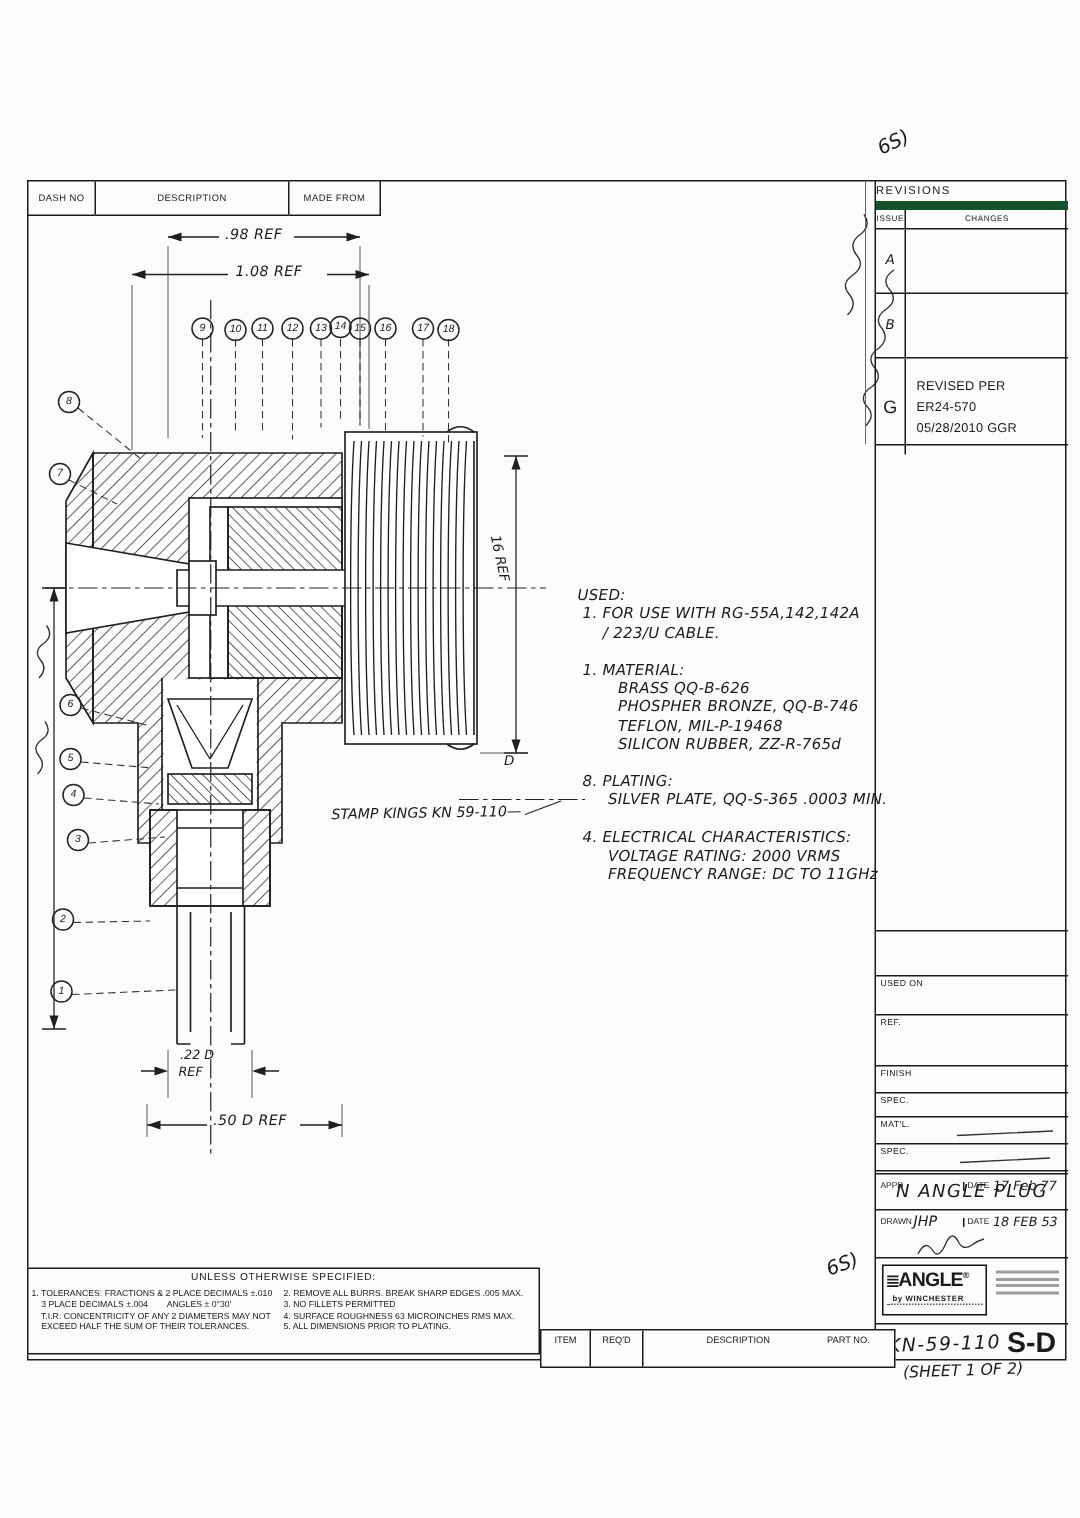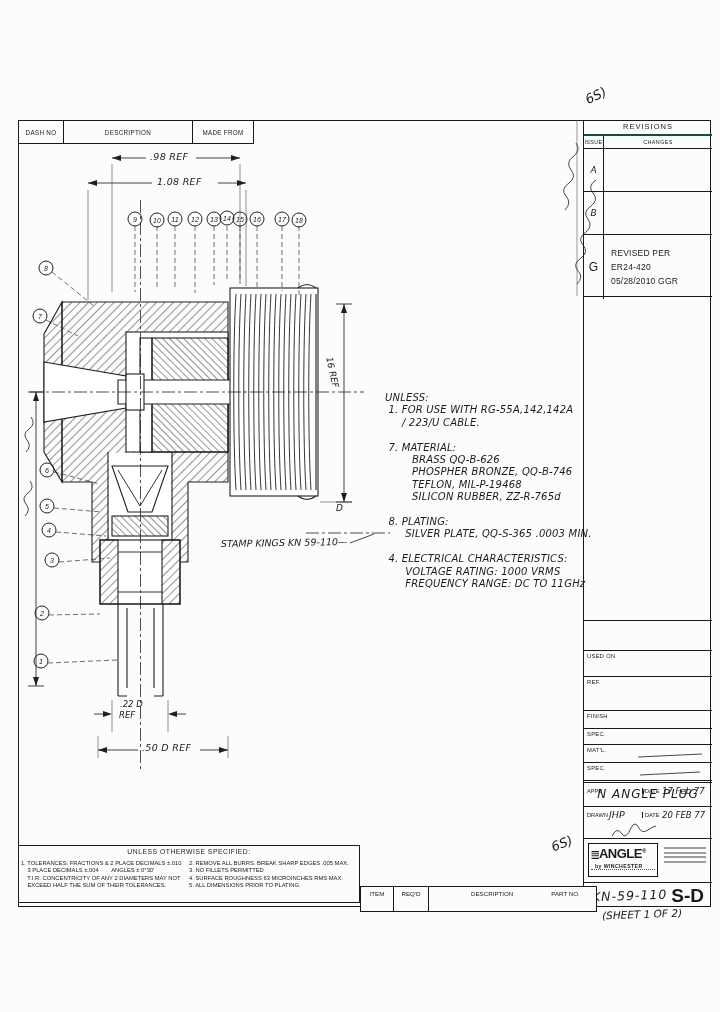--- a/index.html
+++ b/index.html
@@ -12,21 +12,21 @@
         border:1.6px solid #1a1a1a;z-index:0;}
   
   .dash-table{left:18px;top:120px;width:234px;height:22px;border:1.4px solid #1a1a1a;
         display:flex;background:#fcfcfc;}
   .dash-table .cell{border-right:1.2px solid #1a1a1a;display:flex;align-items:center;
         justify-content:center;font-size:6.3px;letter-spacing:.3px;}
   .dash-table .cell:last-child{border-right:none;}
   
   #rightcol{left:583px;top:120px;width:128px;height:788px;border-left:1.3px solid #1a1a1a;z-index:3;}
   #rightcol .row{position:absolute;left:0;width:128px;border-top:1.1px solid #1a1a1a;box-sizing:border-box;}
-  .rev-title{height:14px;border-bottom:2px solid #14532d;text-align:center;font-size:7.5px;
+  .rev-title{height:14px;border-bottom:6px solid #14532d;font-size:7.5px;
         letter-spacing:1px;line-height:14px;}
   .rev-sub{display:flex;height:12px;border-bottom:1px solid #1a1a1a;}
   .rev-sub div{font-size:5.4px;text-align:center;line-height:12px;letter-spacing:.4px;}
   .rev-issue-h{width:19px;border-right:1px solid #1a1a1a;}
   .rev-ch-h{flex:1;}
   .rev-row{display:flex;border-bottom:1px solid #1a1a1a;}
   .rev-issue{width:19px;border-right:1px solid #1a1a1a;display:flex;align-items:center;
         justify-content:center;font-size:9px;}
   .rev-lines{flex:1;display:flex;flex-direction:column;justify-content:center;
         padding-left:7px;font-size:8px;line-height:13px;letter-spacing:.2px;}
@@ -214,35 +214,35 @@
   <div class="abs hw" style="left:119px;top:710px;font-size:8.5px">REF</div>
   <div class="abs hw dim" style="left:142px;top:742px">.50 D REF</div>
   <div class="abs hw" style="left:334px;top:356px;font-size:9px;transform:rotate(78deg);transform-origin:left top">16 REF</div>
   <div class="abs hw" style="left:336px;top:503px;font-size:9px">D</div>
   <div class="abs hw" style="left:221px;top:537px;font-size:9.5px;transform:rotate(-1deg)">STAMP KINGS KN 59-110—</div>
 
   <div class="abs hw" style="left:585px;top:88px;font-size:13px;transform:rotate(-26deg)">6S)</div>
   <div class="abs hw" style="left:551px;top:836px;font-size:13px;transform:rotate(-20deg)">6S)</div>
 
   <div class="abs hw" style="left:385px;top:392px;width:230px">
-      <div class="note-line">UNLESS:</div>
+      <div class="note-line">USED:</div>
       <div class="note-line"> 1. FOR USE WITH RG-55A,142,142A</div>
       <div class="note-line">     / 223/U CABLE.</div>
       <div class="note-line"></div>
-      <div class="note-line"> 7. MATERIAL:</div>
+      <div class="note-line"> 1. MATERIAL:</div>
       <div class="note-line">        BRASS QQ-B-626</div>
       <div class="note-line">        PHOSPHER BRONZE, QQ-B-746</div>
       <div class="note-line">        TEFLON, MIL-P-19468</div>
       <div class="note-line">        SILICON RUBBER, ZZ-R-765d</div>
       <div class="note-line"></div>
       <div class="note-line"> 8. PLATING:</div>
       <div class="note-line">      SILVER PLATE, QQ-S-365 .0003 MIN.</div>
       <div class="note-line"></div>
       <div class="note-line"> 4. ELECTRICAL CHARACTERISTICS:</div>
-      <div class="note-line">      VOLTAGE RATING: 1000 VRMS</div>
+      <div class="note-line">      VOLTAGE RATING: 2000 VRMS</div>
       <div class="note-line">      FREQUENCY RANGE: DC TO 11GHz</div>
     </div>
 
   <div class="abs" id="rightcol">
 
     <div class="row" style="top:0;height:176px;border-top:none">
       <div class="rev-title">REVISIONS</div>
       <div class="rev-sub">
         <div class="rev-issue-h">ISSUE</div>
         <div class="rev-ch-h">CHANGES</div>
@@ -250,21 +250,21 @@
       <div class="rev-row" style="height:42px">
         <div class="rev-issue hw">A</div>
       </div>
       <div class="rev-row" style="height:42px">
         <div class="rev-issue hw">B</div>
       </div>
       <div class="rev-row" style="height:64px;border-bottom:none">
         <div class="rev-issue" style="font-size:12px">G</div>
         <div class="rev-lines" style="line-height:14px;font-size:8.5px">
           <div>REVISED PER</div>
-          <div>ER24-420</div>
+          <div>ER24-570</div>
           <div>05/28/2010 GGR</div>
         </div>
       </div>
     </div>
 
     <div class="row" style="top:176px;height:260px"></div>
 
 
     <div class="row" style="top:500px;height:30px"></div>
 
@@ -274,21 +274,21 @@
     <div class="row fld" style="top:608px;height:16px">SPEC.</div>
     <div class="row fld" style="top:624px;height:18px">MAT'L.</div>
     <div class="row fld" style="top:642px;height:18px">SPEC.</div>
 
     <div class="row titlebox hw" style="top:660px;height:26px">N ANGLE PLUG</div>
 
     <div class="row sigrow" style="top:686px;height:16px">
       <div class="tag">DRAWN</div>
       <div class="val hw">JHP</div>
       <div class="dtag">DATE</div>
-      <div class="dval hw">20 FEB 77</div>
+      <div class="dval hw">18 FEB 53</div>
     </div>
     <div class="row sigrow" style="top:662px;height:16px">
       <div class="tag">APPD</div>
       <div class="val"></div>
       <div class="dtag">DATE</div>
       <div class="dval hw">17 Feb 77</div>
     </div>
 
     <div class="row" style="top:718px;height:44px">
       <div class="logo-frame">

